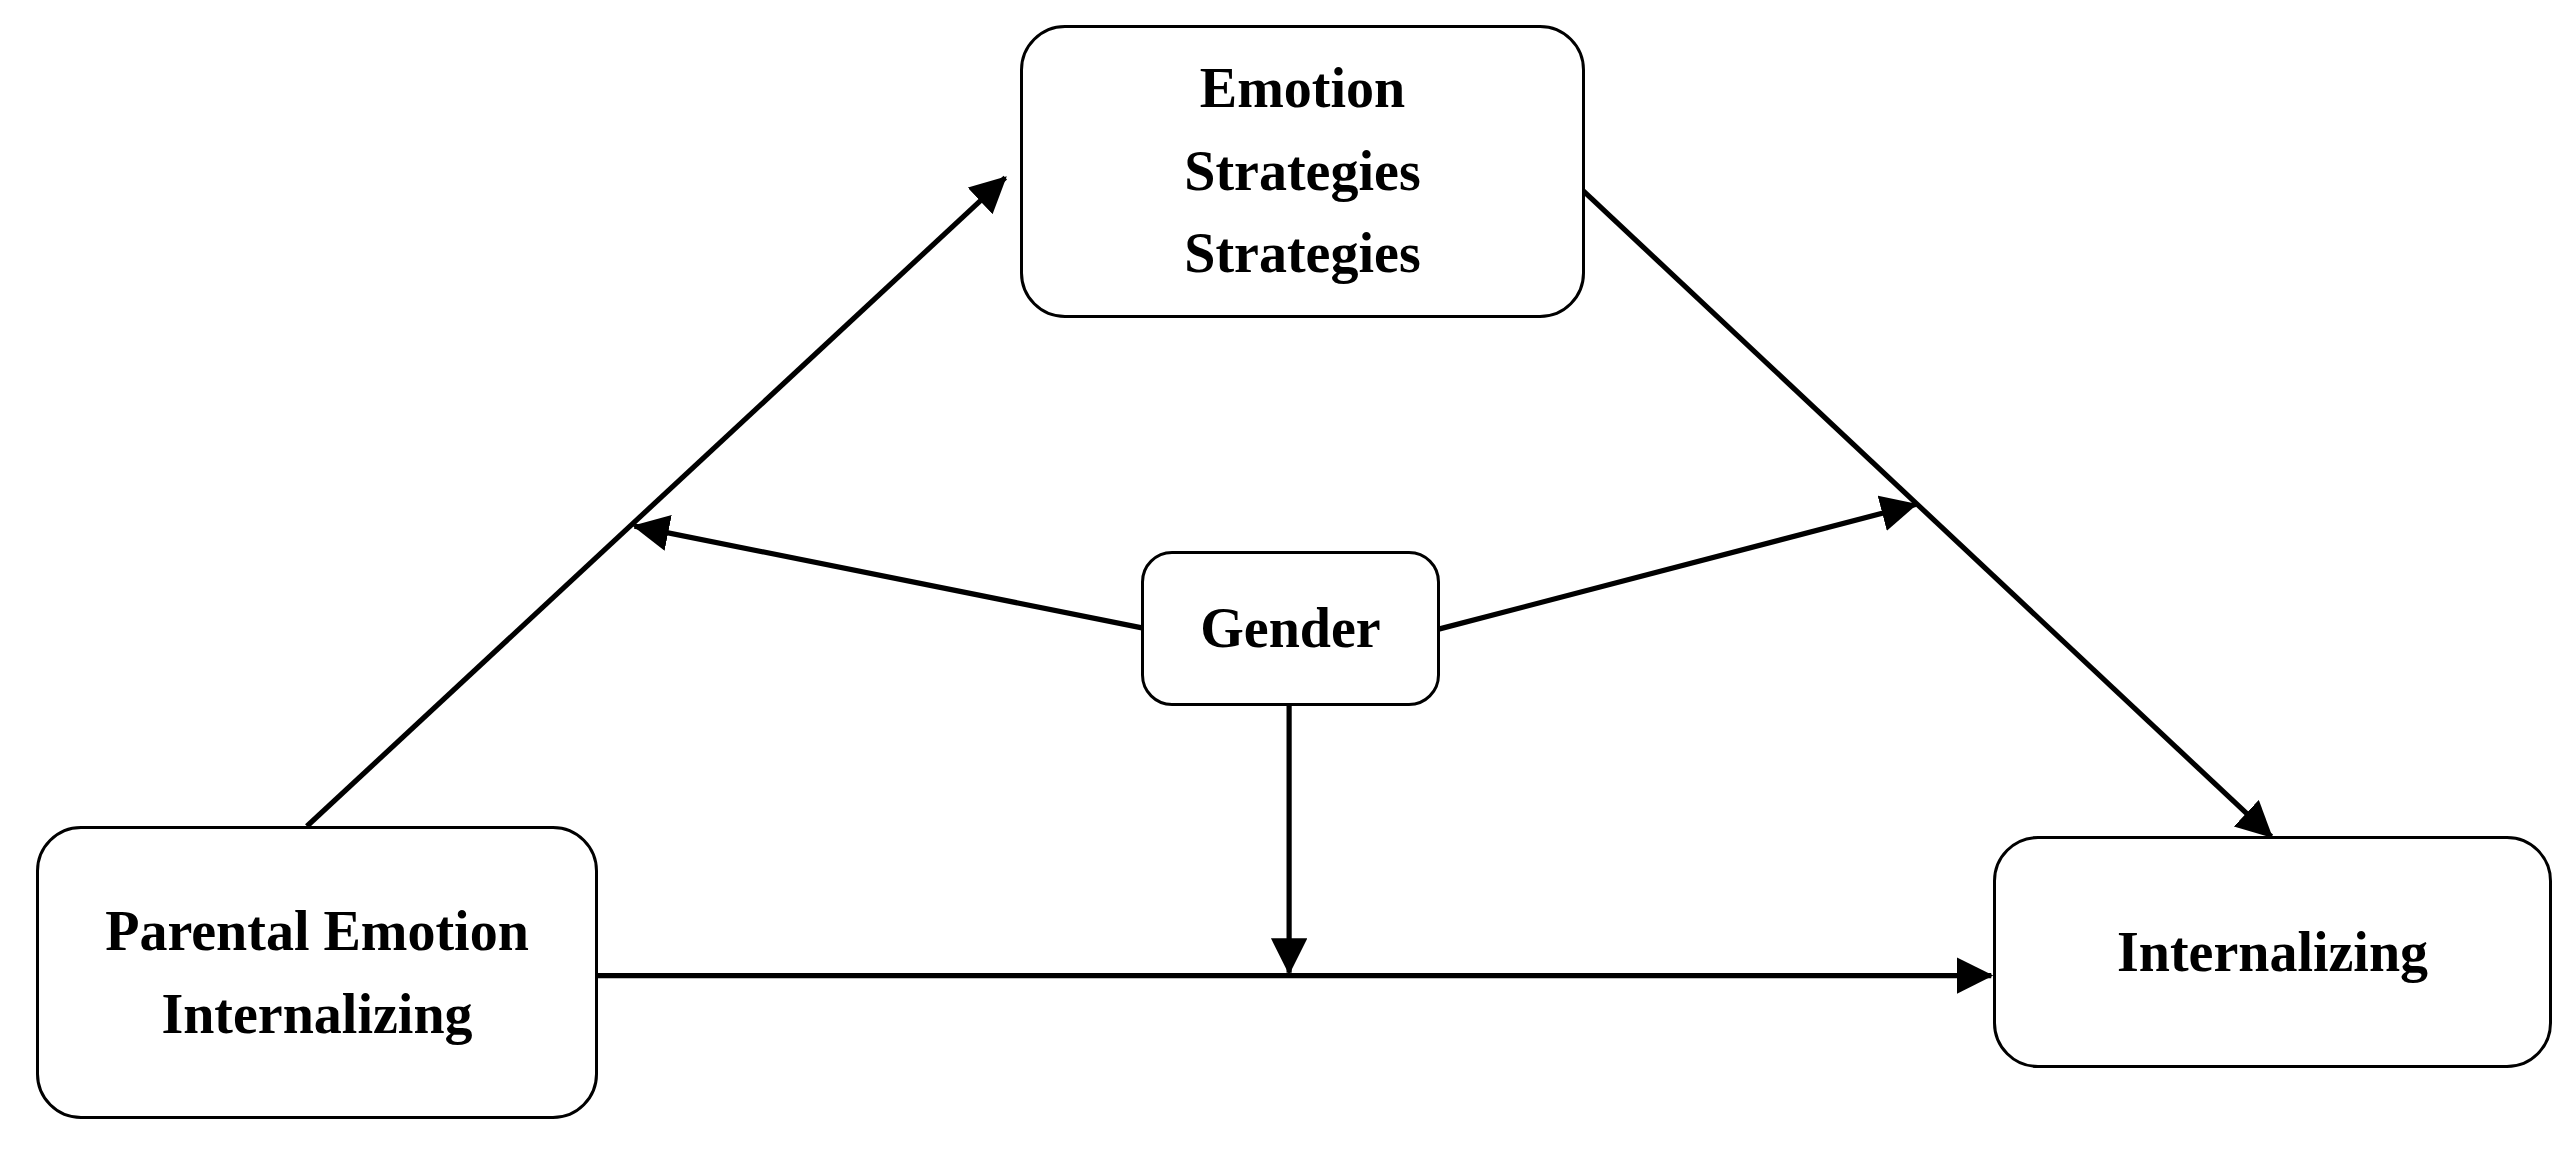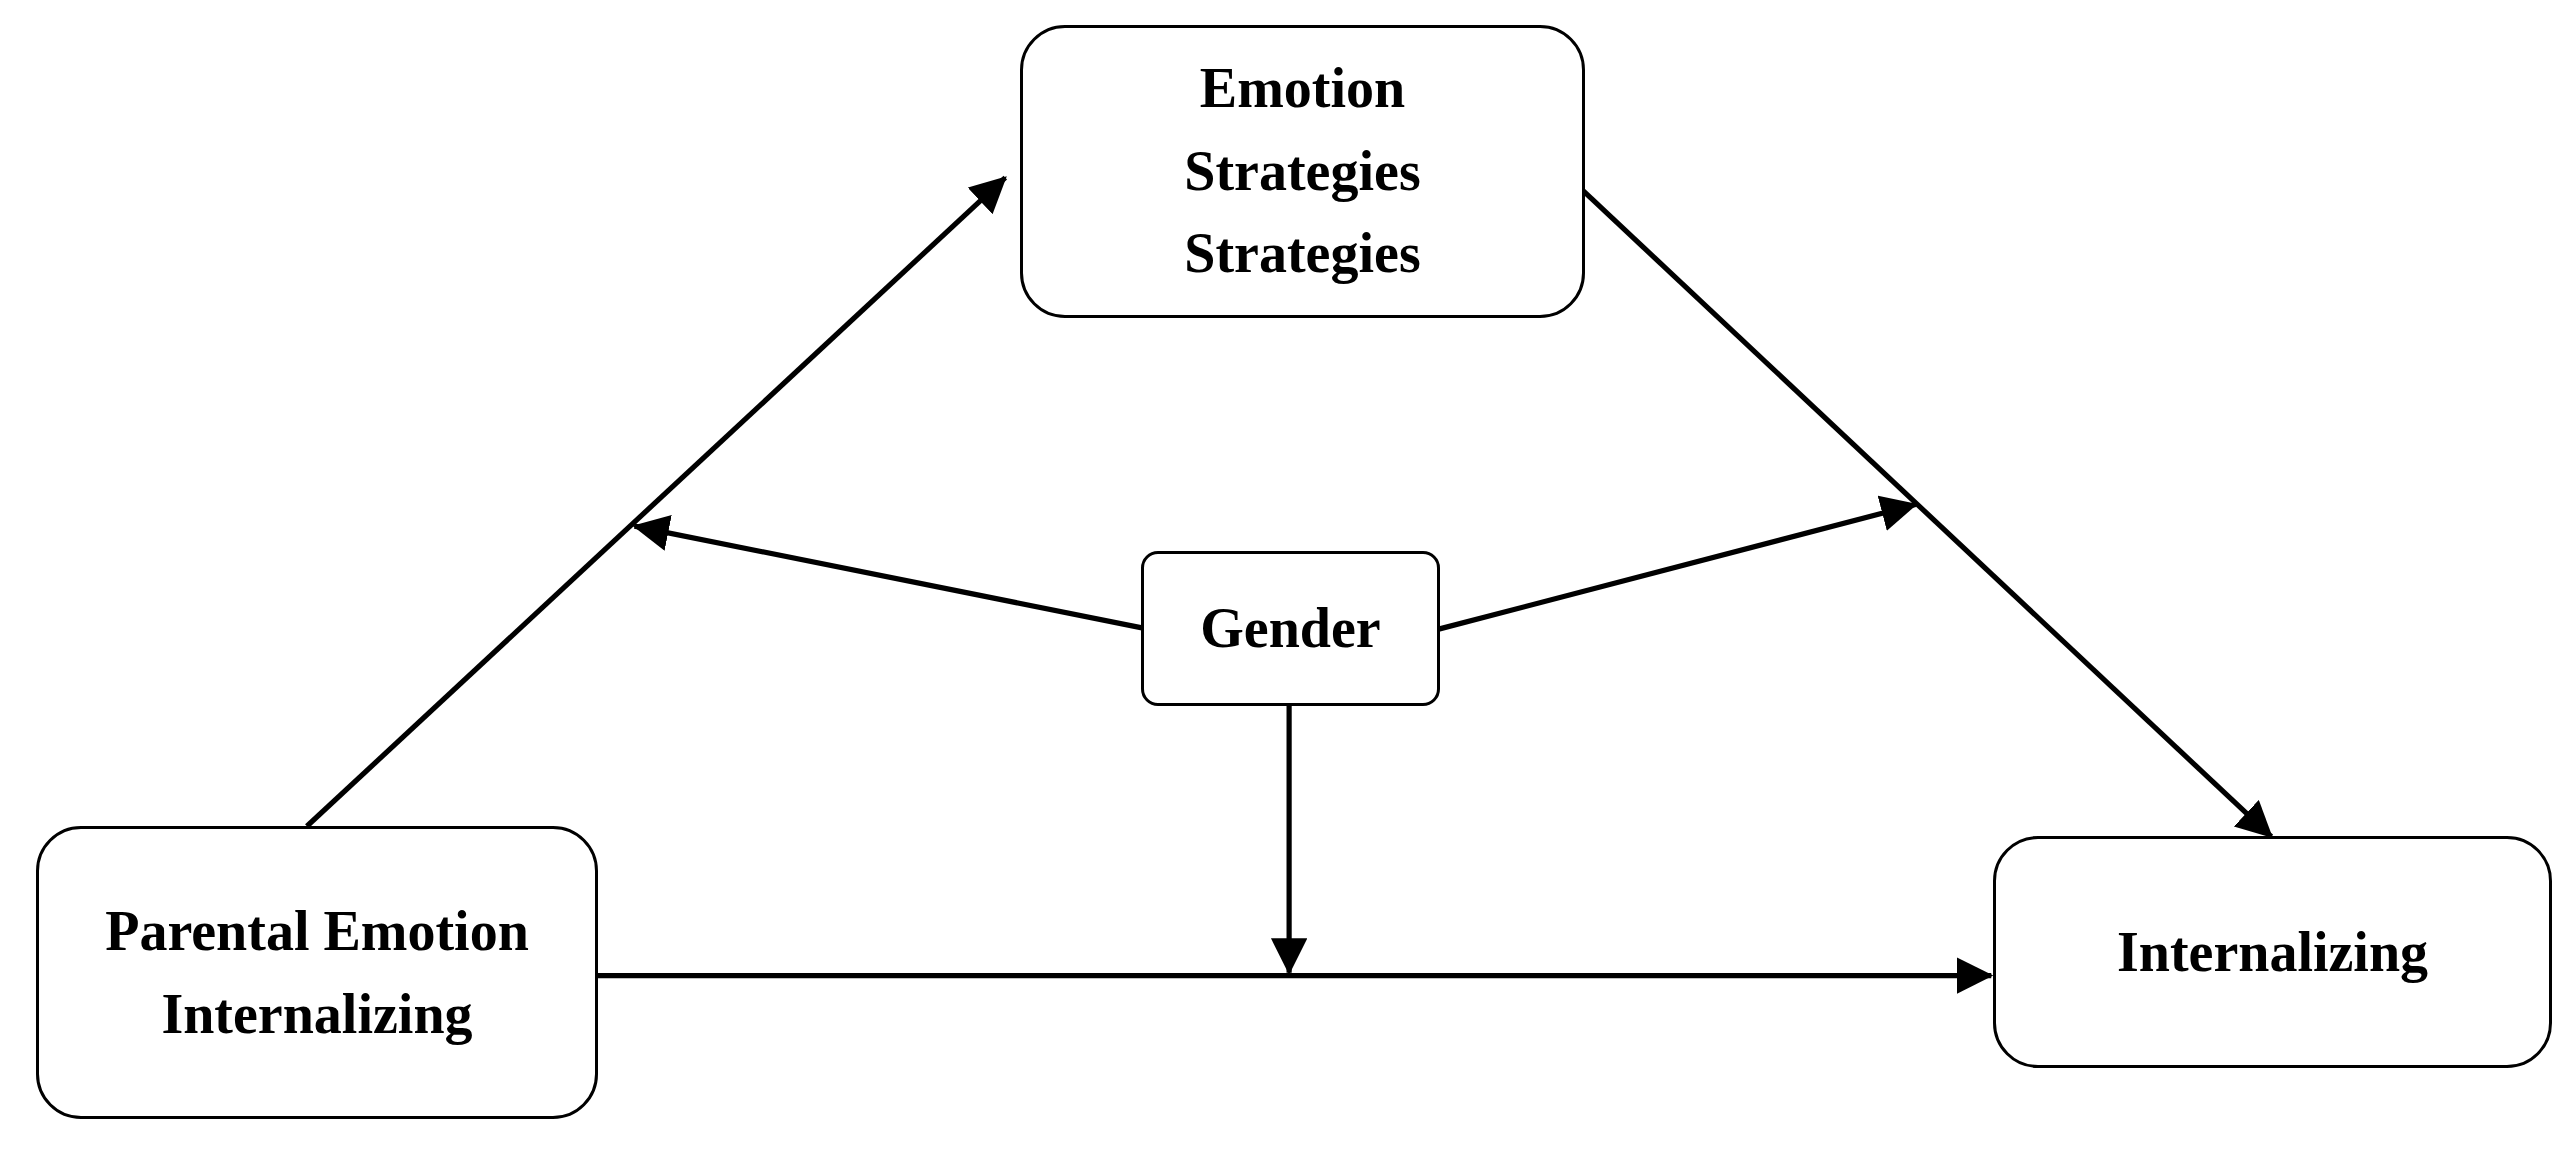--- a/index.html
+++ b/index.html
@@ -74,21 +74,21 @@
   </svg>
 
   <div class="node r-big" style="left:1020px; top:24.5px; width:565px; height:293px;">
     <div class="node-label">
       <div>Emotion</div>
       <div>Strategies</div>
       <div>Strategies</div>
     </div>
   </div>
 
-  <div class="node r-small" style="left:1141px; top:551px; width:299px; height:155px;border-radius:17px;">
+  <div class="node r-small" style="left:1141px; top:551px; width:299px; height:155px;">
     <div class="node-label">
       <div>Gender</div>
     </div>
   </div>
 
   <div class="node r-big" style="left:36px; top:826px; width:562px; height:293px;">
     <div class="node-label">
       <div>Parental Emotion</div>
       <div>Internalizing</div>
     </div>

